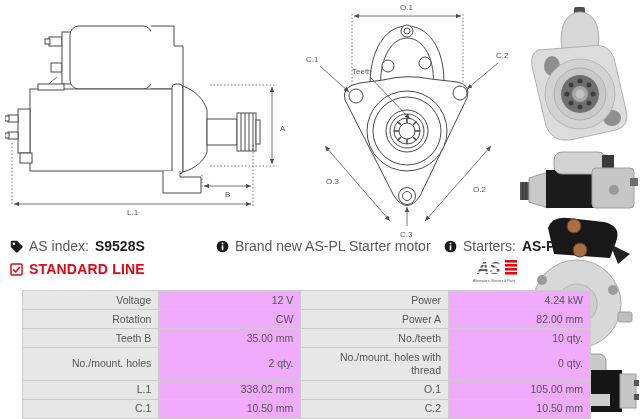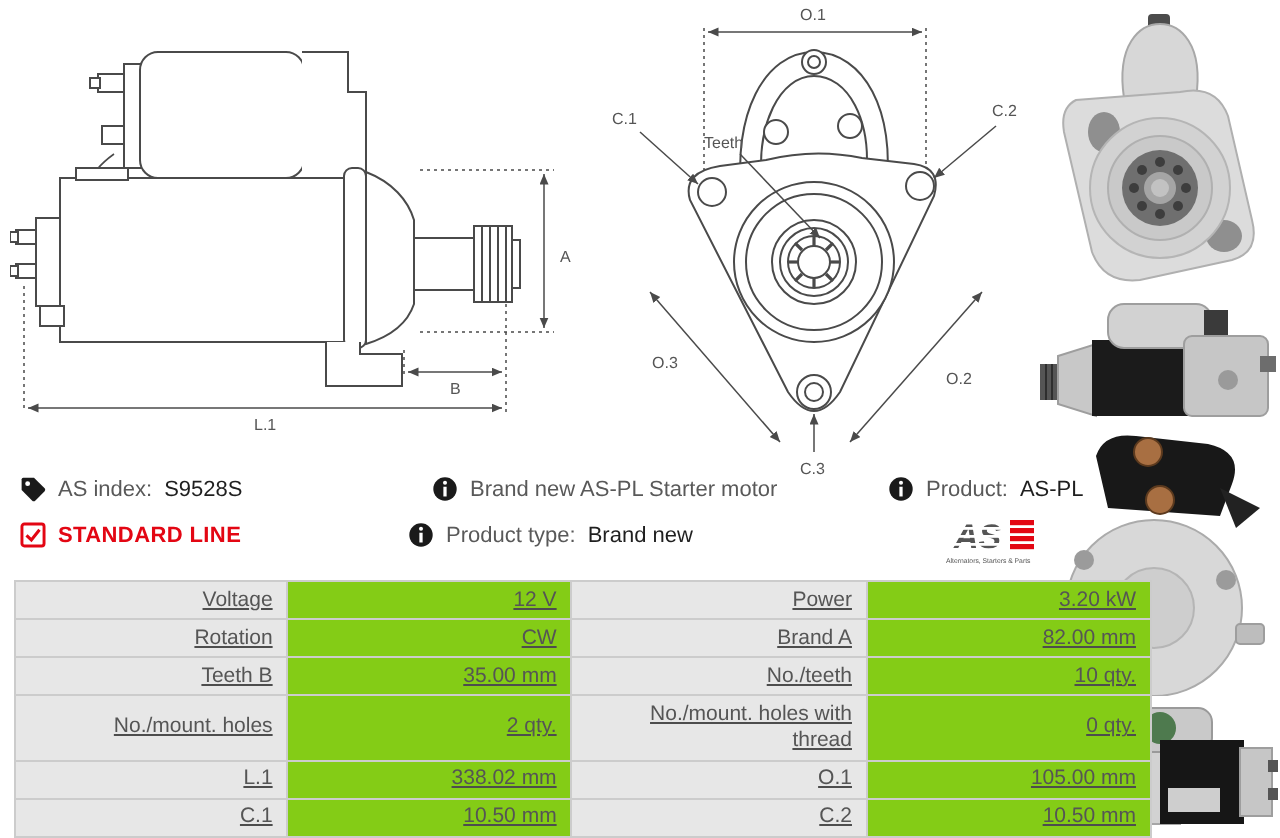--- a/index.html
+++ b/index.html
@@ -10,35 +10,35 @@
   
   .drawing { position:absolute; }
   svg text { font-family:"Liberation Sans", sans-serif; fill:#555; }
   .dim-label { font-size:8px; }
 
   
   .photo { position:absolute; left:518px; width:122px; }
 
   
   .info-item { position:absolute; display:flex; align-items:center; gap:6px;
-               font-size:11px; color:#595959; white-space:nowrap; }
+               font-size:14px; color:#595959; white-space:nowrap; }
   .info-item .ico { width:13px; height:13px; flex:0 0 13px; display:block; }
-  .bold { font-weight:normal; color:#1f1f1f; }
+  .bold { font-weight:bold; color:#1f1f1f; }
   .red  { color:#e30613; }
   .std-line { font-weight:bold; letter-spacing:.2px; }
 
   .aspl-logo { position:absolute; left:467px; top:257px; width:53px; height:27px; }
 
   
-  .spec { position:absolute; left:7px; top:290px; width:569px;
-          border-collapse:collapse; table-layout:fixed;text-decoration:underline; }
+  .spec { position:absolute; left:22px; top:290px; width:569px;
+          border-collapse:collapse; table-layout:fixed; }
   .spec td { border:1px solid #ccc; font-size:10.5px; line-height:1.25;
              padding:2.5px 7px; text-align:right; color:#555; vertical-align:middle; }
   .spec td.lbl { background:#e7e7e7; }
-  .spec td.val { background:#84cc16; }
+  .spec td.val { background:#f0abfc; }
 </style>
 </head>
 <body>
 
 <div class="page">
 
   <div class="drawing" style="left:5px; top:5px; width:285px; height:218px;">
     <svg width="285" height="218" viewBox="0 0 285 218">
       <defs>
         <marker id="ar1" markerWidth="9" markerHeight="9" refX="7" refY="3" orient="auto-start-reverse">
@@ -253,37 +253,28 @@
 
   <div class="info-item" style="left:216px; top:238px;">
     <svg class="ico" viewBox="0 0 16 16">
       <circle cx="8" cy="8" r="7.2" fill="#1a1a1a"></circle>
       <rect x="7" y="6.6" width="2" height="6" fill="#fff"></rect>
       <circle cx="8" cy="4.2" r="1.25" fill="#fff"></circle>
     </svg>
     <span>Brand new AS-PL Starter motor</span>
   </div>
 
-  <div class="info-item" style="left:204px; top:261px;">
-    <svg class="ico" viewBox="0 0 16 16">
-      <circle cx="8" cy="8" r="7.2" fill="#1a1a1a"></circle>
-      <rect x="7" y="6.6" width="2" height="6" fill="#fff"></rect>
-      <circle cx="8" cy="4.2" r="1.25" fill="#fff"></circle>
-    </svg>
-    <span>Product type:</span>
-    <span class="bold">Brand new</span>
-  </div>
 
   <div class="info-item" style="left:444px; top:238px;">
     <svg class="ico" viewBox="0 0 16 16">
       <circle cx="8" cy="8" r="7.2" fill="#1a1a1a"></circle>
       <rect x="7" y="6.6" width="2" height="6" fill="#fff"></rect>
       <circle cx="8" cy="4.2" r="1.25" fill="#fff"></circle>
     </svg>
-    <span>Product:</span>
+    <span>Starters:</span>
     <span class="bold">AS-PL</span>
   </div>
 
   <div class="aspl-logo">
     <svg width="53" height="27" viewBox="0 0 53 27">
       <text x="10" y="17" font-size="17" font-weight="bold" font-style="italic" fill="#e30613">AS</text>
       <g fill="#fff">
         <rect x="8" y="6.5" width="28" height="1.4"></rect>
         <rect x="8" y="10.5" width="28" height="1.4"></rect>
         <rect x="8" y="14.5" width="28" height="1.4"></rect>
@@ -303,26 +294,26 @@
         <col style="width:24%">
         <col style="width:25%">
         <col style="width:26%">
         <col style="width:25%">
       </colgroup>
     <tbody>
       <tr>
         <td class="lbl">Voltage</td>
         <td class="val">12 V</td>
         <td class="lbl">Power</td>
-        <td class="val">3.20 kW</td>
+        <td class="val">4.24 kW</td>
       </tr>
       <tr>
         <td class="lbl">Rotation</td>
         <td class="val">CW</td>
-        <td class="lbl">Brand A</td>
+        <td class="lbl">Power A</td>
         <td class="val">82.00 mm</td>
       </tr>
       <tr>
         <td class="lbl">Teeth B</td>
         <td class="val">35.00 mm</td>
         <td class="lbl">No./teeth</td>
         <td class="val">10 qty.</td>
       </tr>
       <tr>
         <td class="lbl">No./mount. holes</td>

